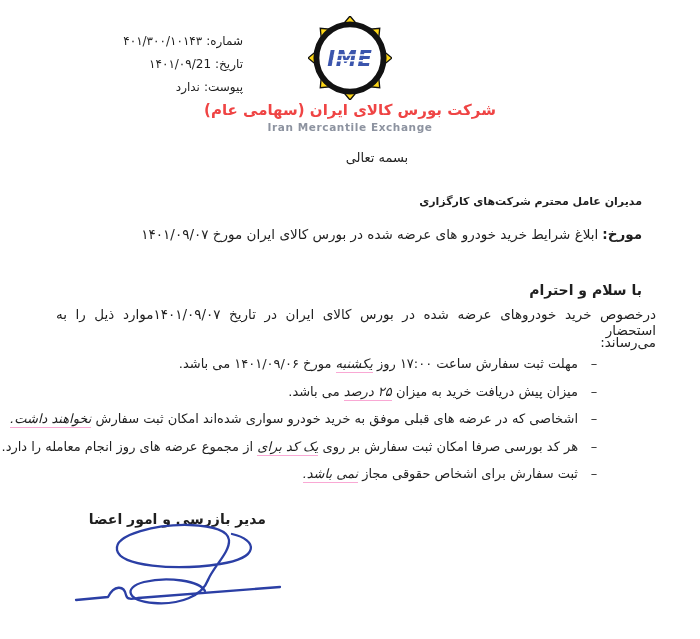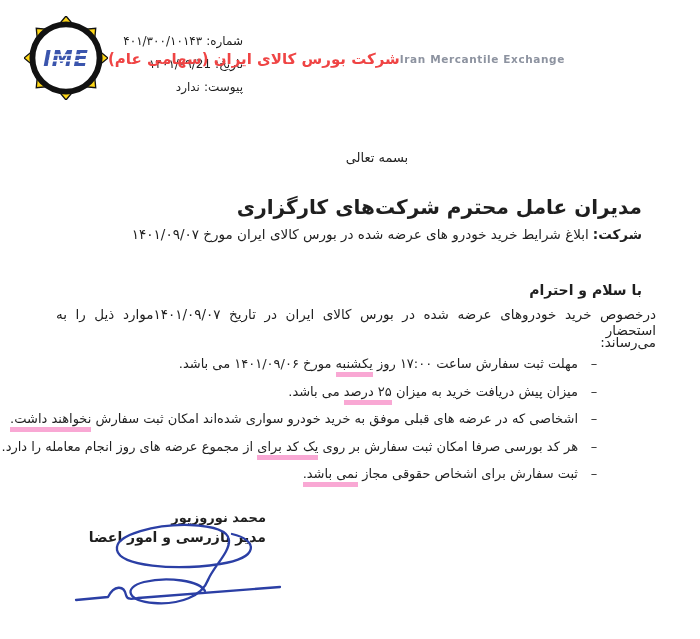--- a/index.html
+++ b/index.html
@@ -8,39 +8,39 @@
     font-family:"DejaVu Sans",sans-serif;color:#1f1f1f;
   }
   .page{position:absolute;inset:0;background:#fff;}
 
   
   .meta{position:absolute;top:30px;left:58px;width:185px;direction:rtl;text-align:right;}
   .meta-row{font-size:12px;line-height:23px;white-space:nowrap;}
   .meta-row .lbl{margin-left:4px;}
 
   
-  .logo-wrap{position:absolute;top:16px;left:0;right:0;display:flex;flex-direction:row;align-items:center;margin-left:24px;}
+  .logo-wrap{position:absolute;top:16px;left:0;right:0;display:flex;flex-direction:column;align-items:center;}
   .logo-svg{display:block;}
   .co-fa{margin-top:1px;font-size:15px;font-weight:700;color:#ef4444;direction:rtl;}
   .co-en{margin-top:2px;font-size:10.5px;color:#8d93a0;letter-spacing:0.6px;font-weight:700;}
 
   .besmeleh{position:absolute;top:150px;left:50%;margin-left:27px;transform:translateX(-50%);font-size:13px;direction:rtl;}
 
-  .recipient{position:absolute;top:195px;right:58px;direction:rtl;font-size:20px;font-weight:700;}
+  .recipient{position:absolute;top:195px;right:58px;direction:rtl;font-size:11px;font-weight:700;}
   .subject{position:absolute;top:226px;right:58px;left:40px;direction:rtl;font-size:13.5px;white-space:nowrap;}
   .subject .b{font-weight:700;margin-left:4px;}
   .salutation{position:absolute;top:282px;right:58px;direction:rtl;font-size:14px;font-weight:700;}
 
   .intro1{position:absolute;top:306px;right:44px;left:56px;direction:rtl;font-size:13.5px;text-align:justify;text-align-last:justify;word-spacing:1.5px;}
   .intro2{position:absolute;top:334px;right:44px;direction:rtl;font-size:13.5px;}
 
   .bullets{position:absolute;top:355px;right:100px;left:56px;direction:rtl;}
   .bullet{display:flex;direction:rtl;align-items:flex-start;font-size:13px;line-height:18px;margin-bottom:9.5px;white-space:nowrap;}
   .bullet .dash{width:12px;margin-left:10px;text-align:center;flex:0 0 auto;}
-  .u{border-bottom:5px solid #f9a8d4;padding-bottom:1px;}
+  .u{border-bottom:1px solid #f9a8d4;padding-bottom:1px;font-style:italic;}
 
   .sig-text{position:absolute;top:509px;right:434px;direction:rtl;text-align:right;white-space:nowrap;}
   .sig-name{font-size:13px;font-weight:700;line-height:18px;}
   .sig-title{font-size:14px;font-weight:700;line-height:20px;}
 
   .sig-ink{position:absolute;top:520px;left:62px;}
 </style>
 </head>
 <body>
 
@@ -68,21 +68,21 @@
     </svg>
     <div class="co-fa">شرکت بورس کالای ایران (سهامی عام)</div>
     <div class="co-en">Iran Mercantile Exchange</div>
   </div>
 
   <div class="besmeleh">بسمه تعالی</div>
 
   <div class="recipient">مدیران عامل محترم شرکت‌های کارگزاری</div>
 
   <div class="subject">
-    <span class="b">شرکت:</span><span>ابلاغ شرایط خرید خودرو های عرضه شده در بورس کالای ایران مورخ ۱۴۰۱/۰۹/۰۷</span>
+    <span class="b">مورخ:</span><span>ابلاغ شرایط خرید خودرو های عرضه شده در بورس کالای ایران مورخ ۱۴۰۱/۰۹/۰۷</span>
   </div>
 
   <div class="salutation">با سلام و احترام</div>
 
   <div class="intro1">درخصوص خرید خودروهای عرضه شده در بورس کالای ایران در تاریخ ۱۴۰۱/۰۹/۰۷موارد ذیل را به استحضار</div>
   <div class="intro2">می‌رساند:</div>
 
   <div class="bullets">
     <div class="bullet">
       <span class="dash">–</span>
@@ -100,21 +100,20 @@
       <span class="dash">–</span>
       <span class="btext"><span>هر کد بورسی صرفا امکان ثبت سفارش بر روی </span><span class="u">یک کد برای</span><span> از مجموع عرضه های روز انجام معامله را دارد.</span></span>
     </div>
     <div class="bullet">
       <span class="dash">–</span>
       <span class="btext"><span>ثبت سفارش برای اشخاص حقوقی مجاز </span><span class="u">نمی باشد.</span><span></span></span>
     </div>
   </div>
 
   <div class="sig-text">
-    <div class="sig-name">محمد نوروزپور</div>
     <div class="sig-title">مدیر بازرسی و امور اعضا</div>
   </div>
 
   <svg class="sig-ink" width="230" height="92" viewBox="0 0 230 92">
     <g fill="none" stroke="#2b3fa5" stroke-width="2.3" stroke-linecap="round" stroke-linejoin="round">
       <path d="M 170 14 C 196 20, 198 38, 158 44 C 112 51, 58 46, 55 30 C 52 14, 96 4, 128 5 C 150 6, 166 10, 167 20 C 168 32, 152 46, 146 60"></path>
       <path d="M 146 60 C 140 76, 118 85, 92 83 C 66 81, 60 68, 82 62 C 106 56, 138 61, 143 71"></path>
       <path d="M 14 80 L 46 77 C 52 65, 62 65, 64 75 C 65 80, 70 79, 76 78 L 218 67"></path>
     </g>
   </svg>

